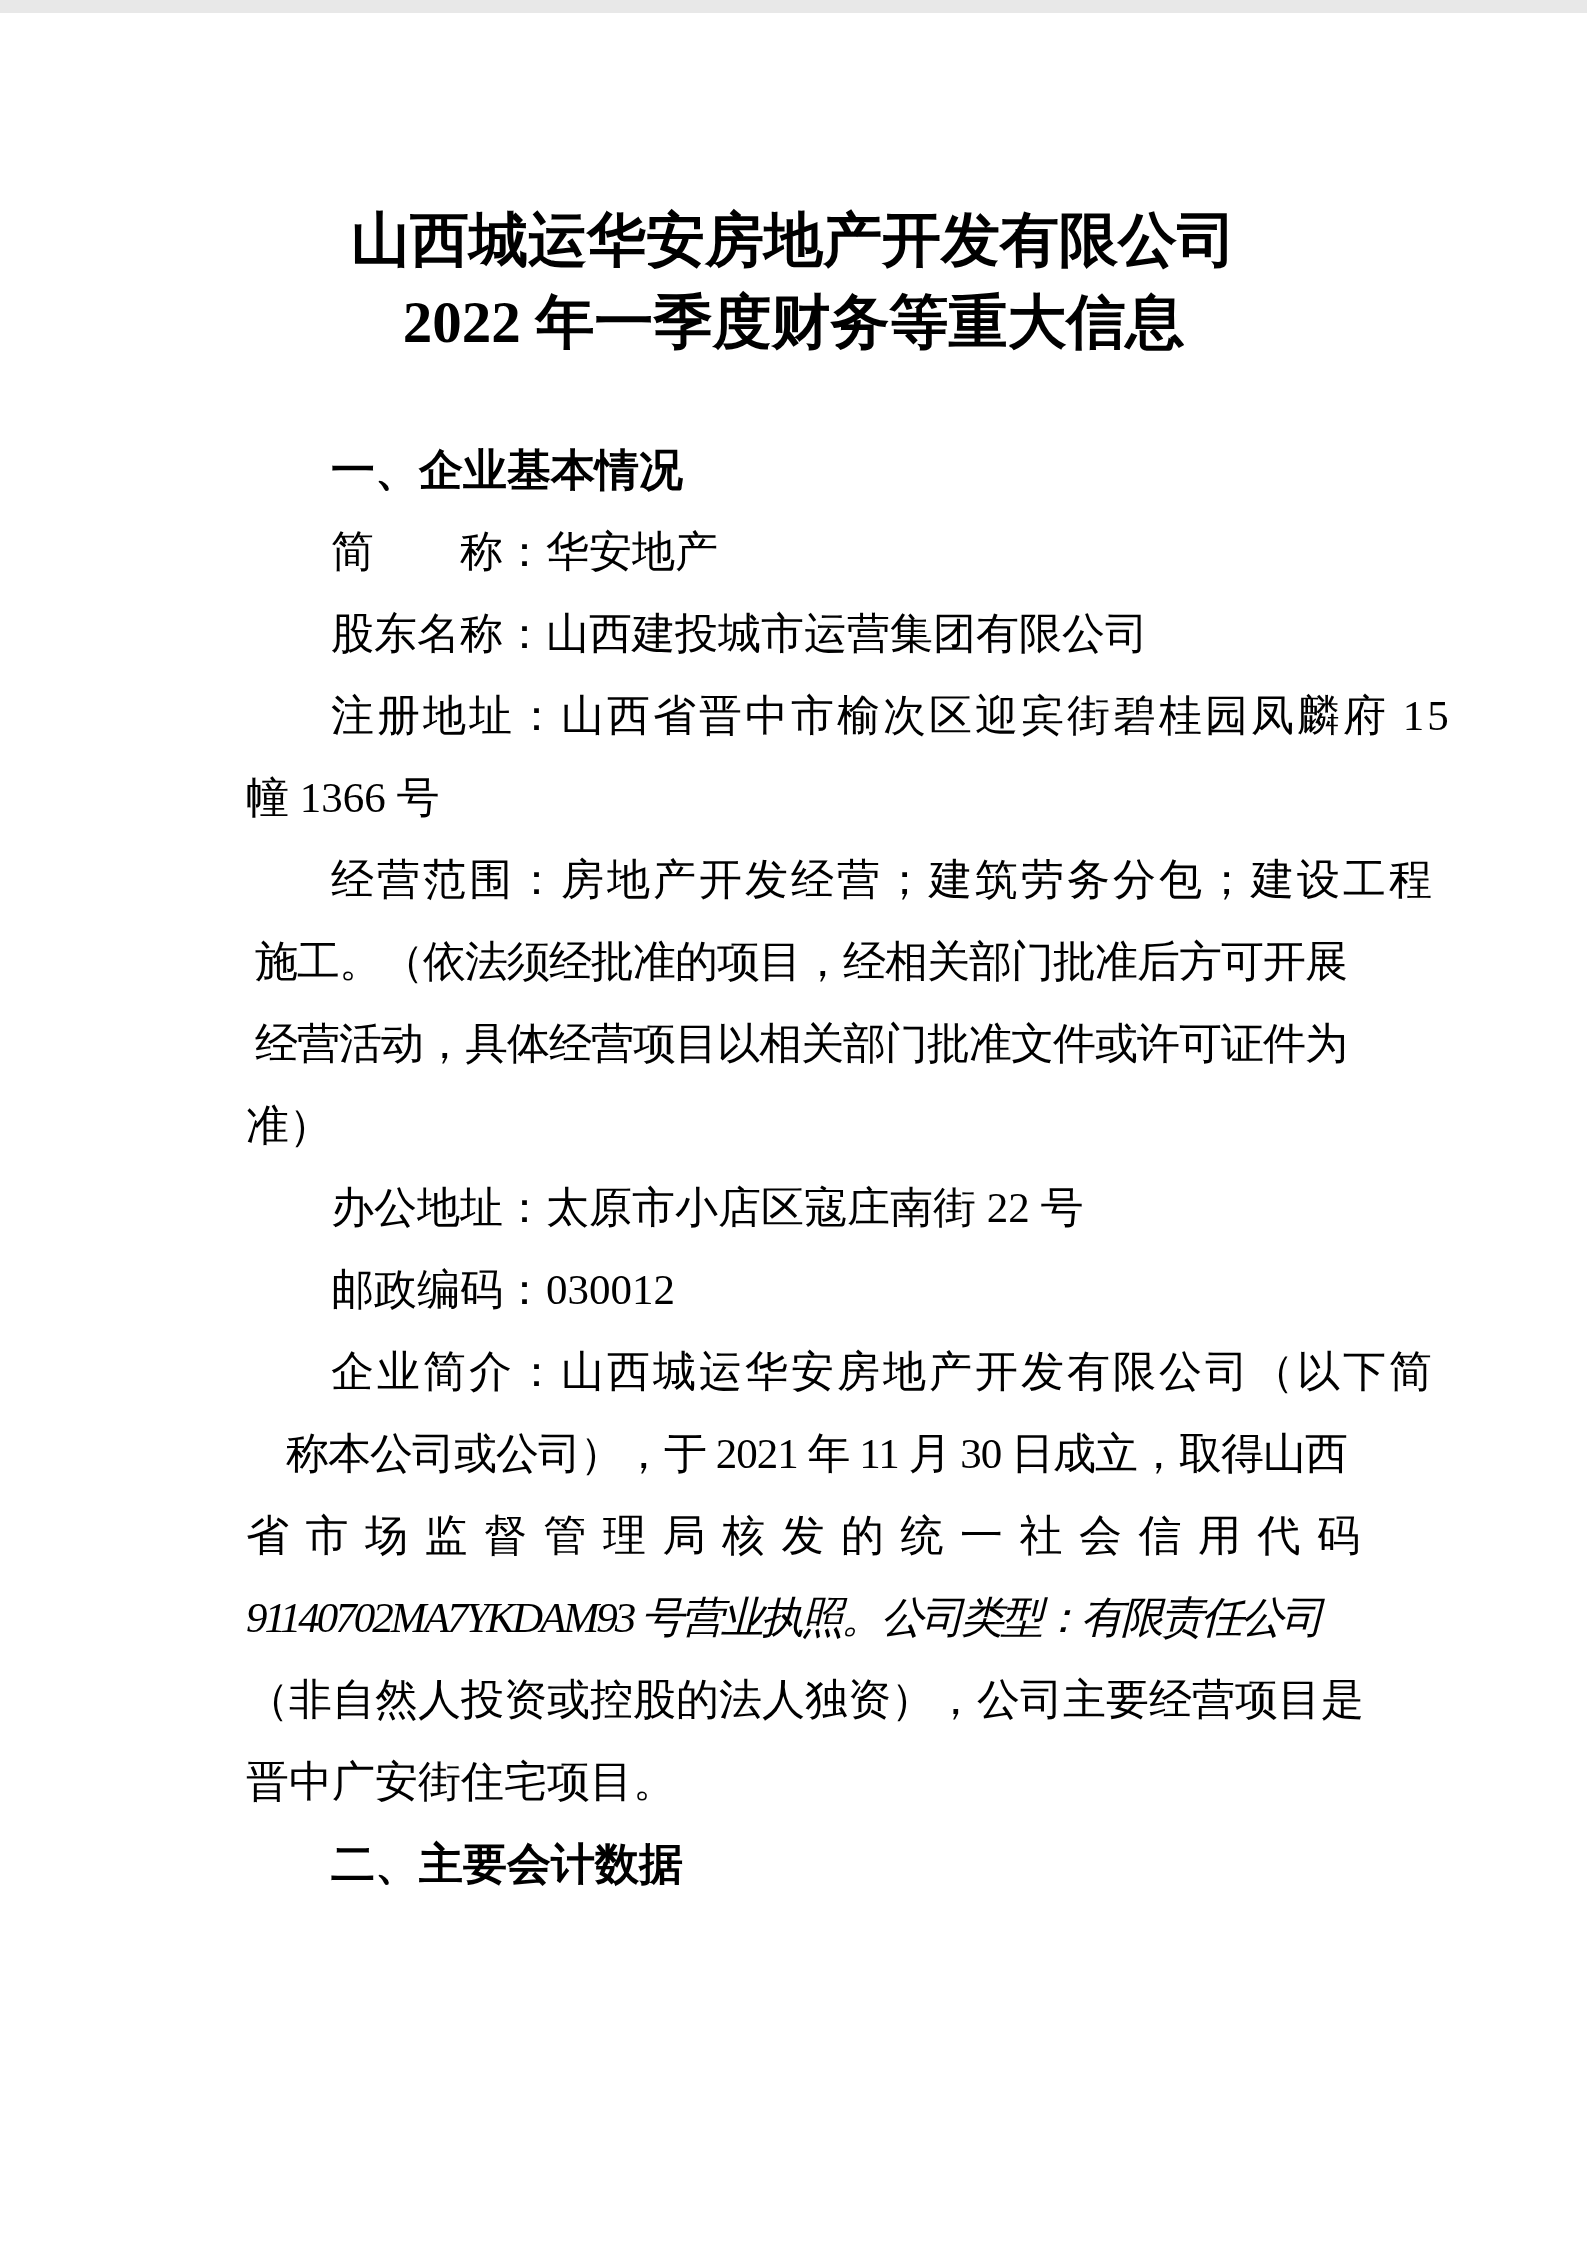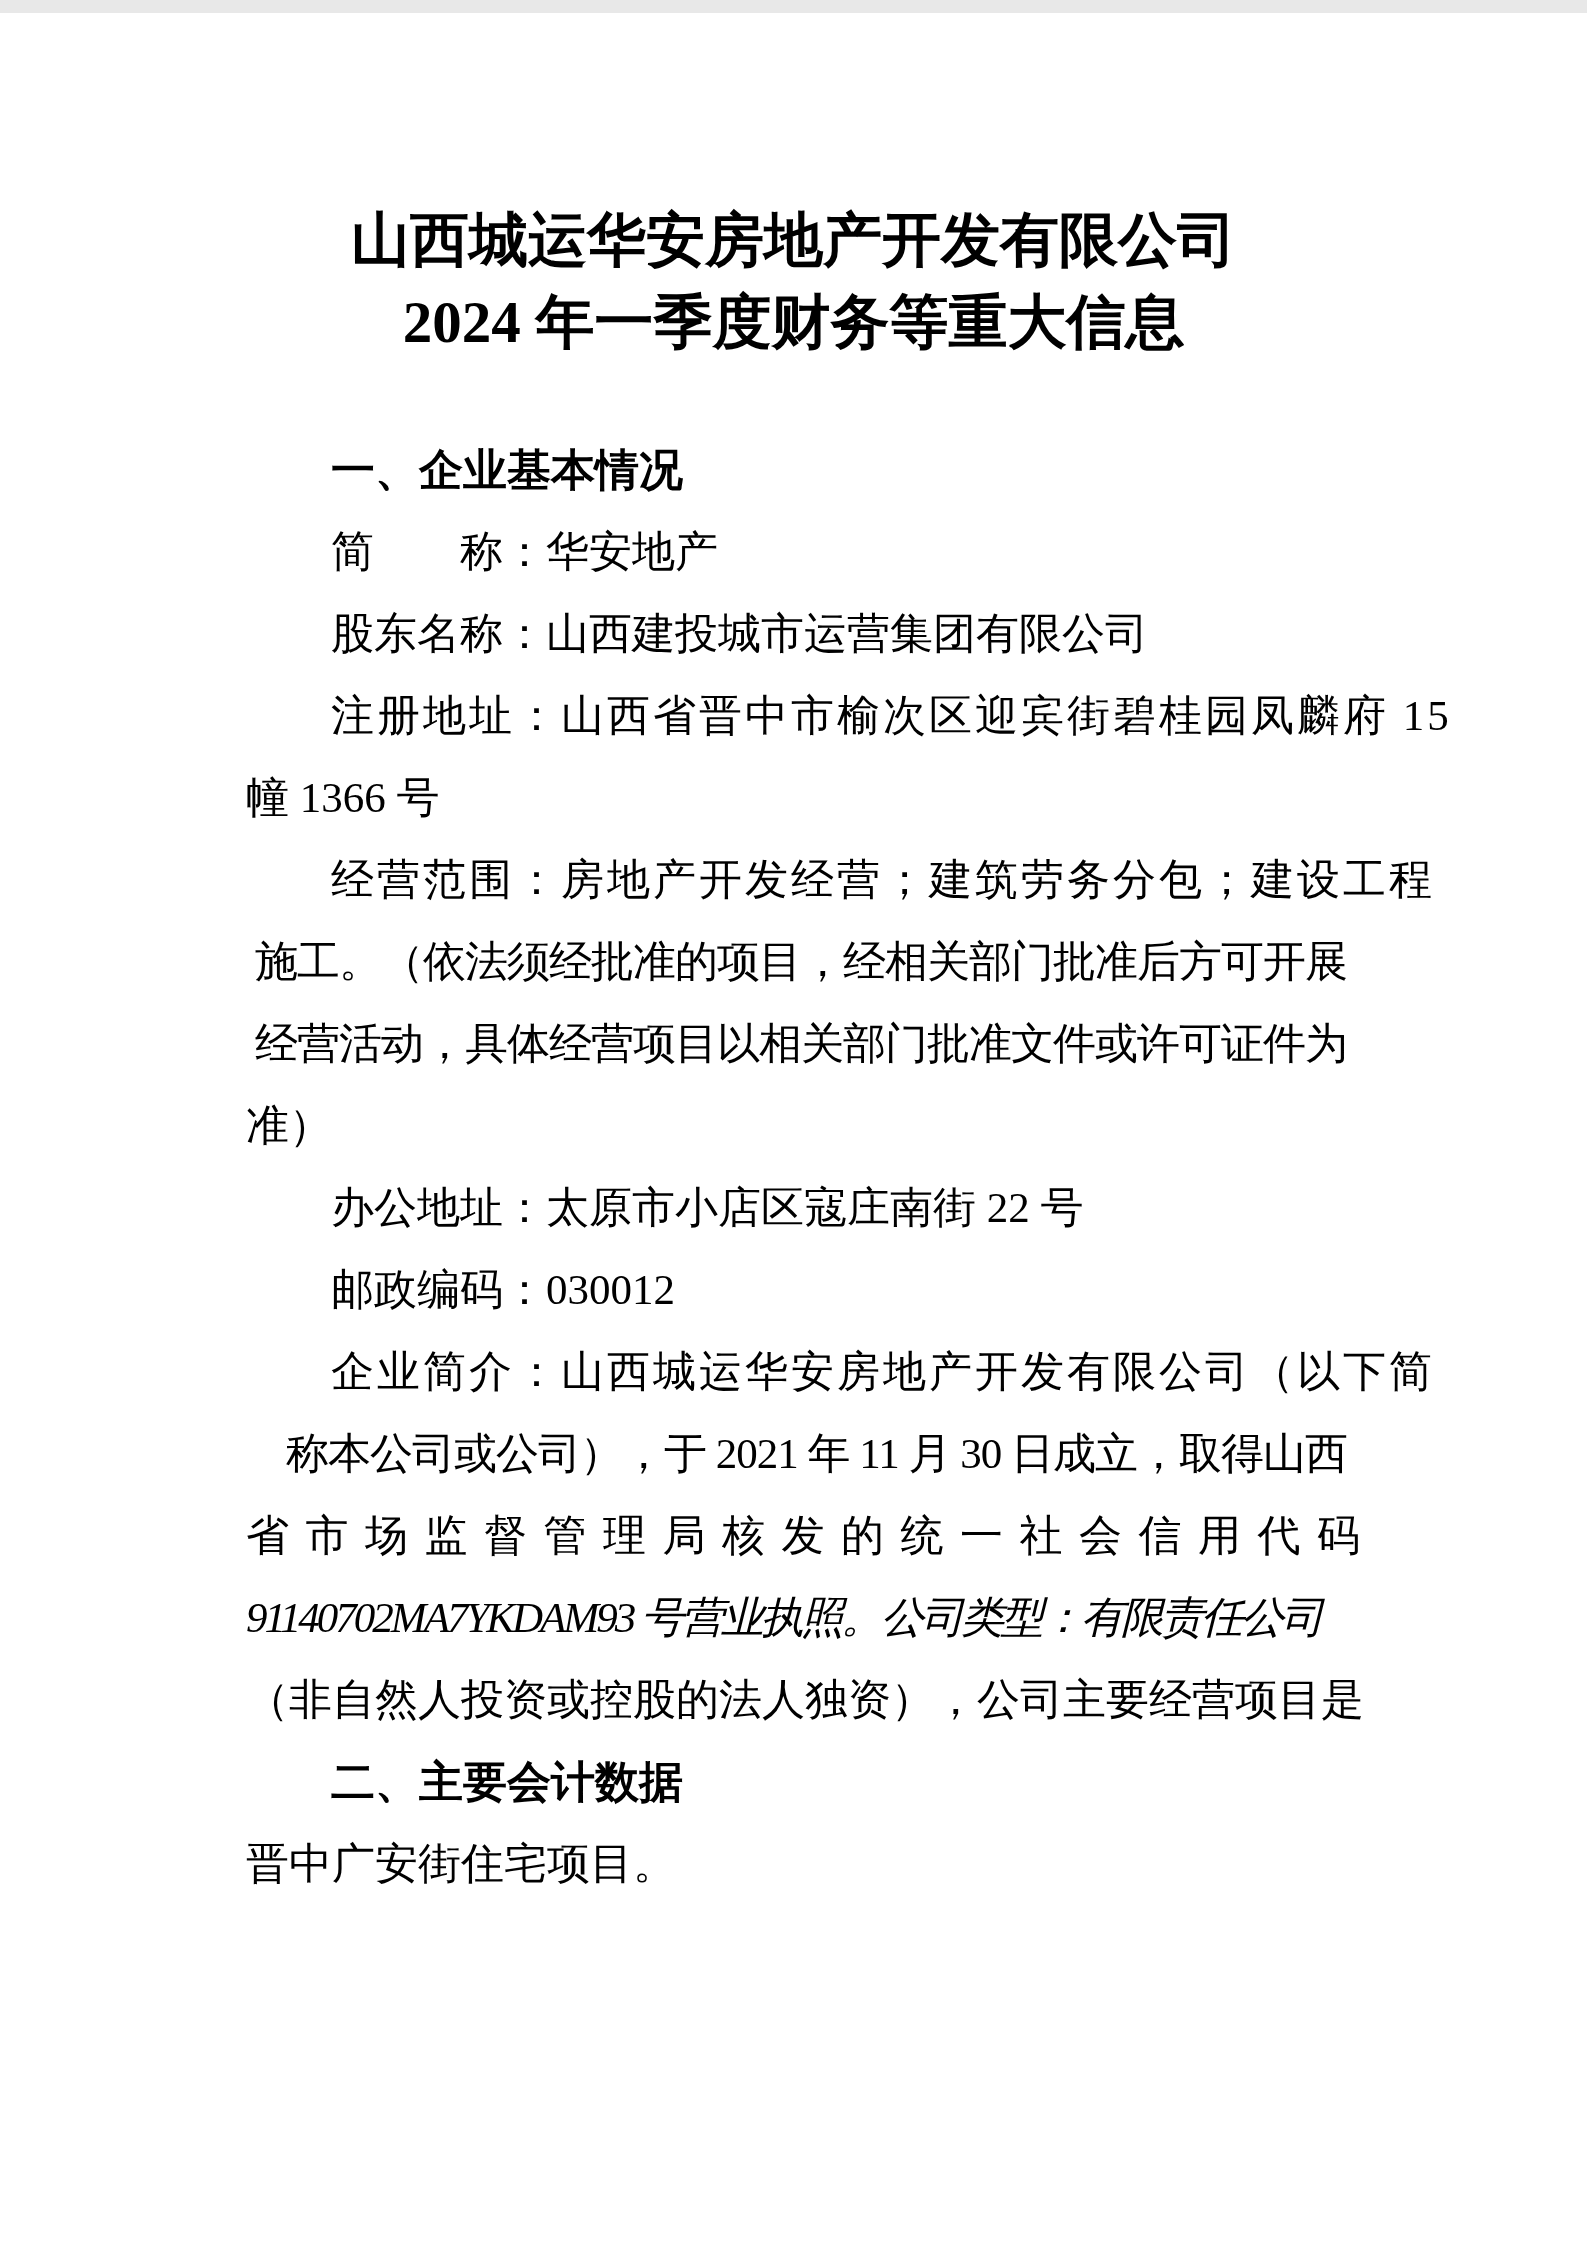--- a/index.html
+++ b/index.html
@@ -50,21 +50,21 @@
   .sm1 { letter-spacing: -1px; text-align: right; }          
   .sm3 { letter-spacing: -3px; font-style: italic; }          
 </style>
 </head>
 <body>
 
 <div class="page">
 
   <header class="title">
     <div class="title-line">山西城运华安房地产开发有限公司</div>
-    <div class="title-line">2024 年一季度财务等重大信息</div>
+    <div class="title-line">2022 年一季度财务等重大信息</div>
   </header>
 
   <main class="flow">
 
     <div class="line hd in">一、企业基本情况</div>
 
 
     <div class="line in">简　　称：华安地产</div>
 
 
@@ -80,19 +80,19 @@
 
     <div class="line in">办公地址：太原市小店区寇庄南街 22 号</div>
 
     <div class="line in">邮政编码：030012</div>
 
     <div class="line in s3">企业简介：山西城运华安房地产开发有限公司（以下简</div>
     <div class="line sm1">称本公司或公司），于 2021 年 11 月 30 日成立，取得山西</div>
     <div class="line s16">省市场监督管理局核发的统一社会信用代码</div>
     <div class="line sm3">91140702MA7YKDAM93 号营业执照。公司类型：有限责任公司</div>
     <div class="line">（非自然人投资或控股的法人独资），公司主要经营项目是</div>
+    <div class="line">晋中广安街住宅项目。</div>
+
     <div class="line hd in">二、主要会计数据</div>
-
-    <div class="line">晋中广安街住宅项目。</div>
 
   </main>
 
 </div>
 
 </body></html>

